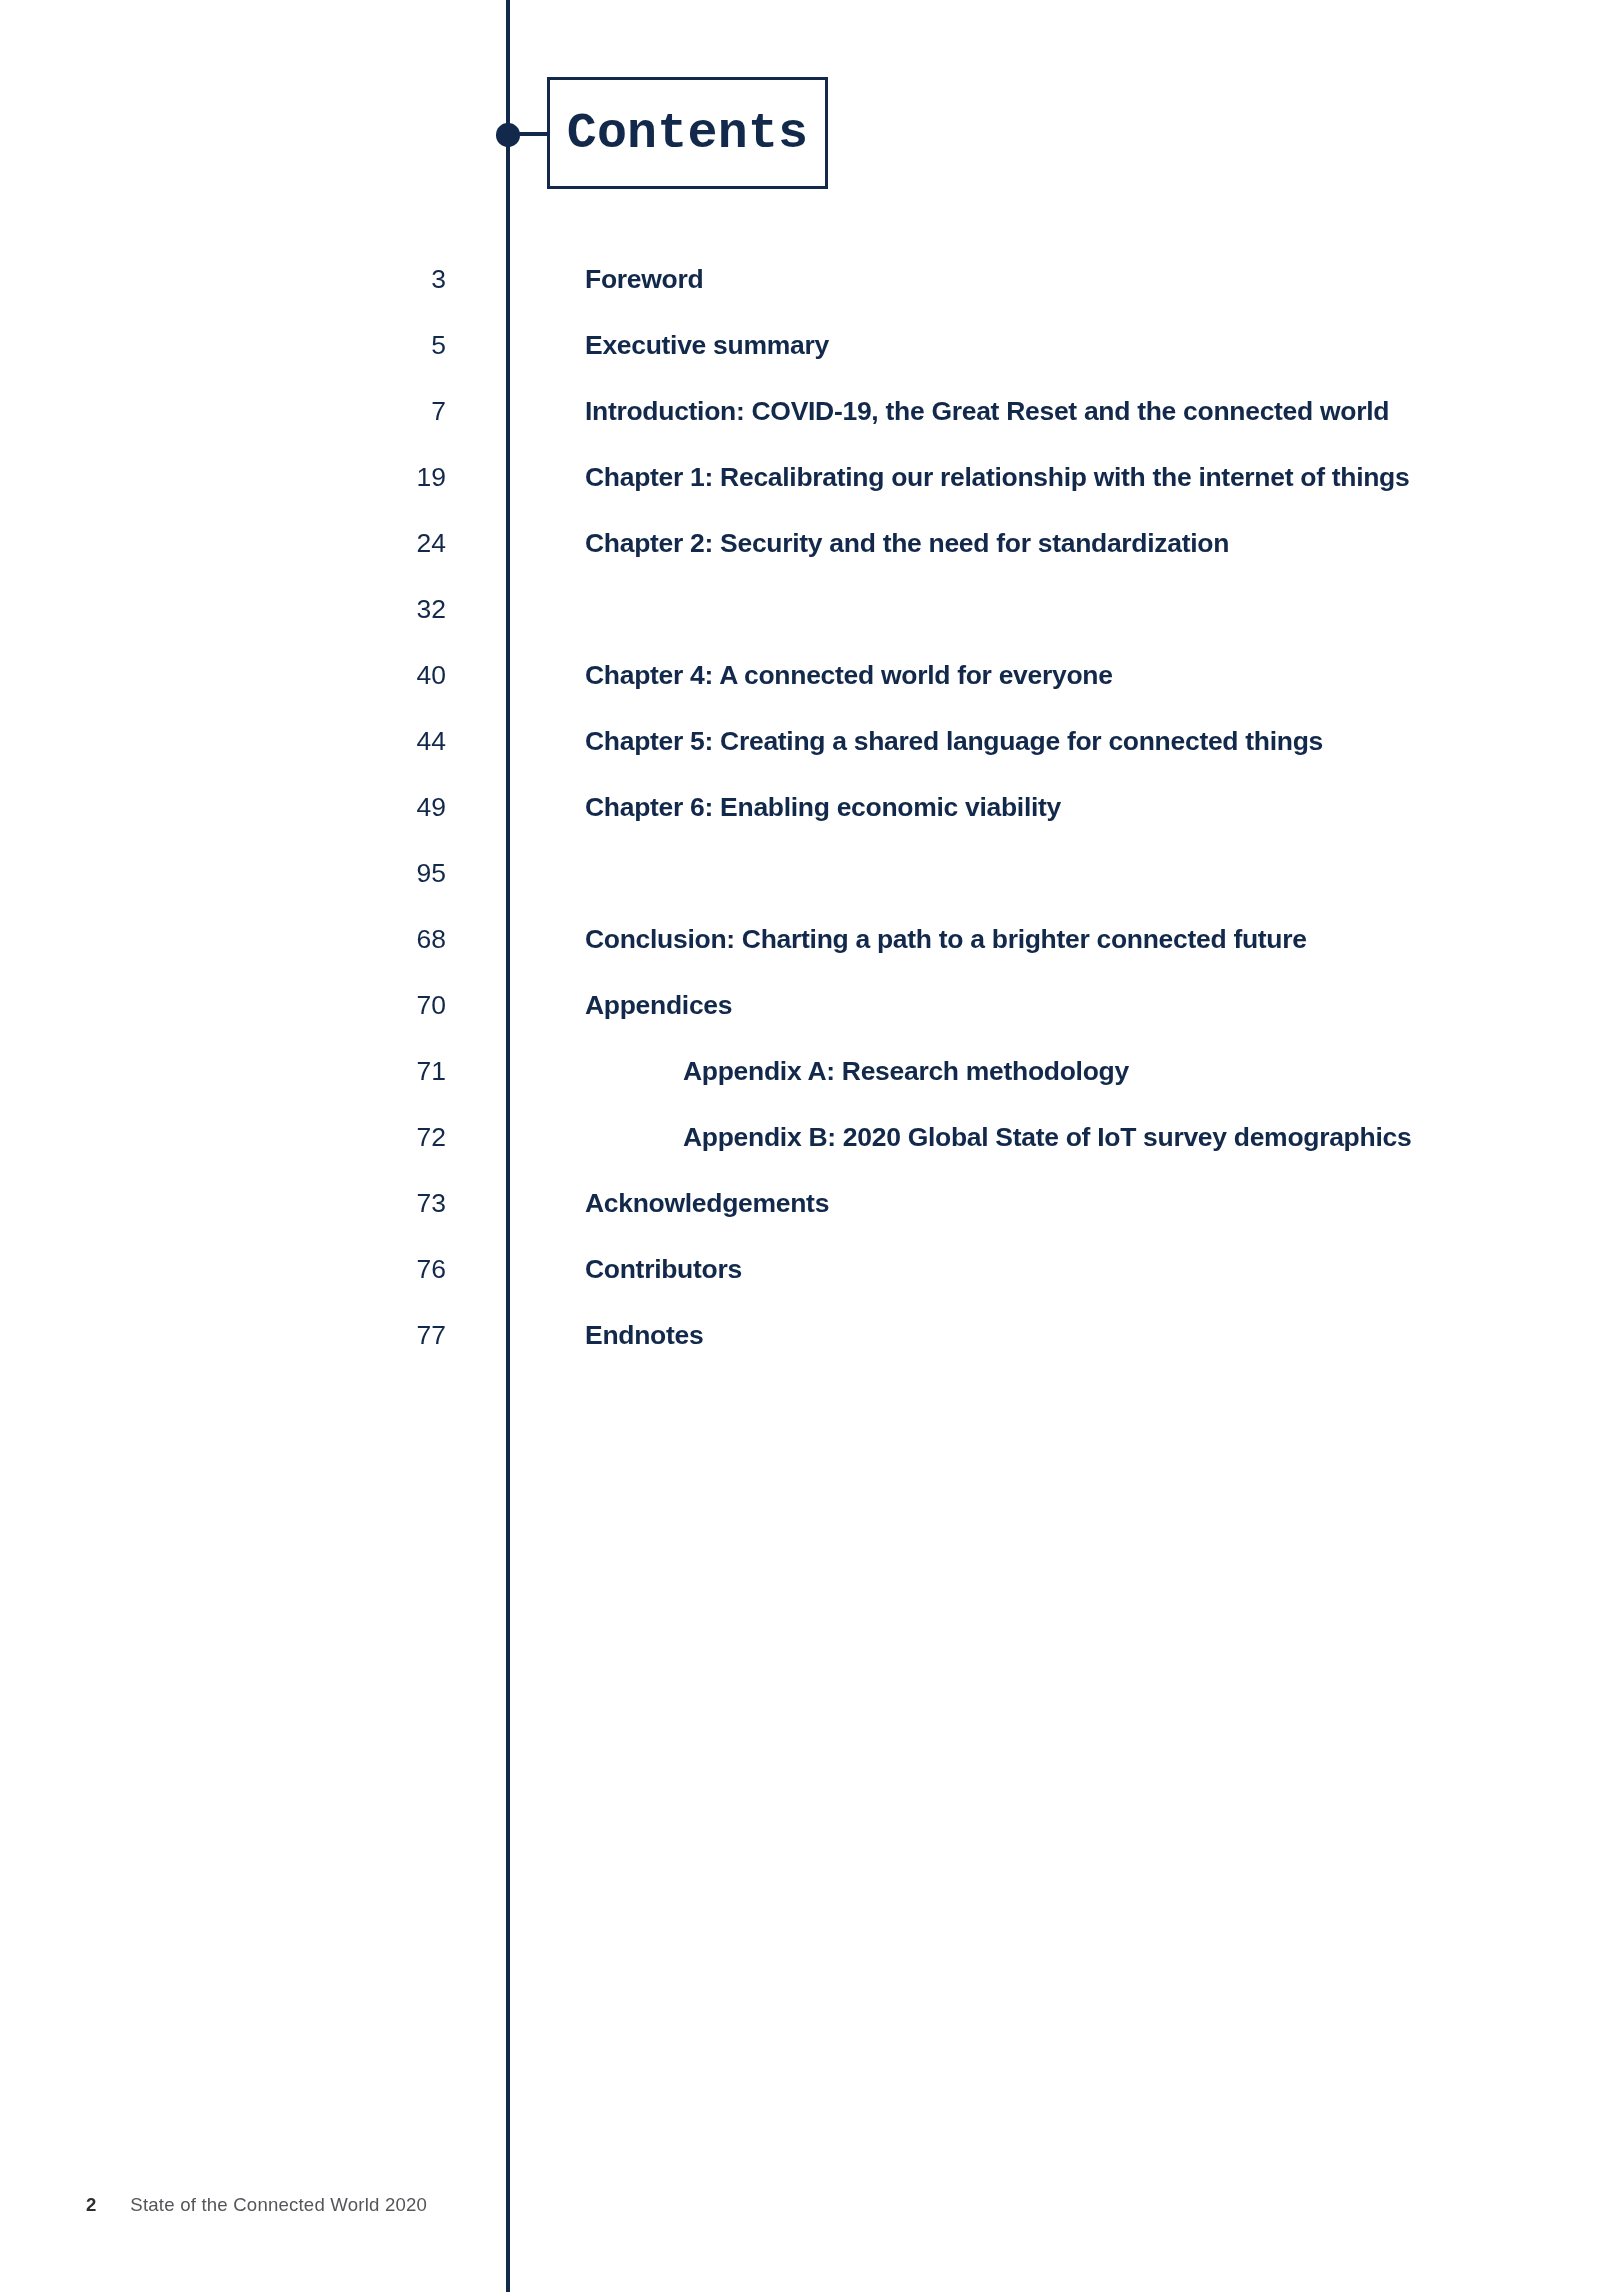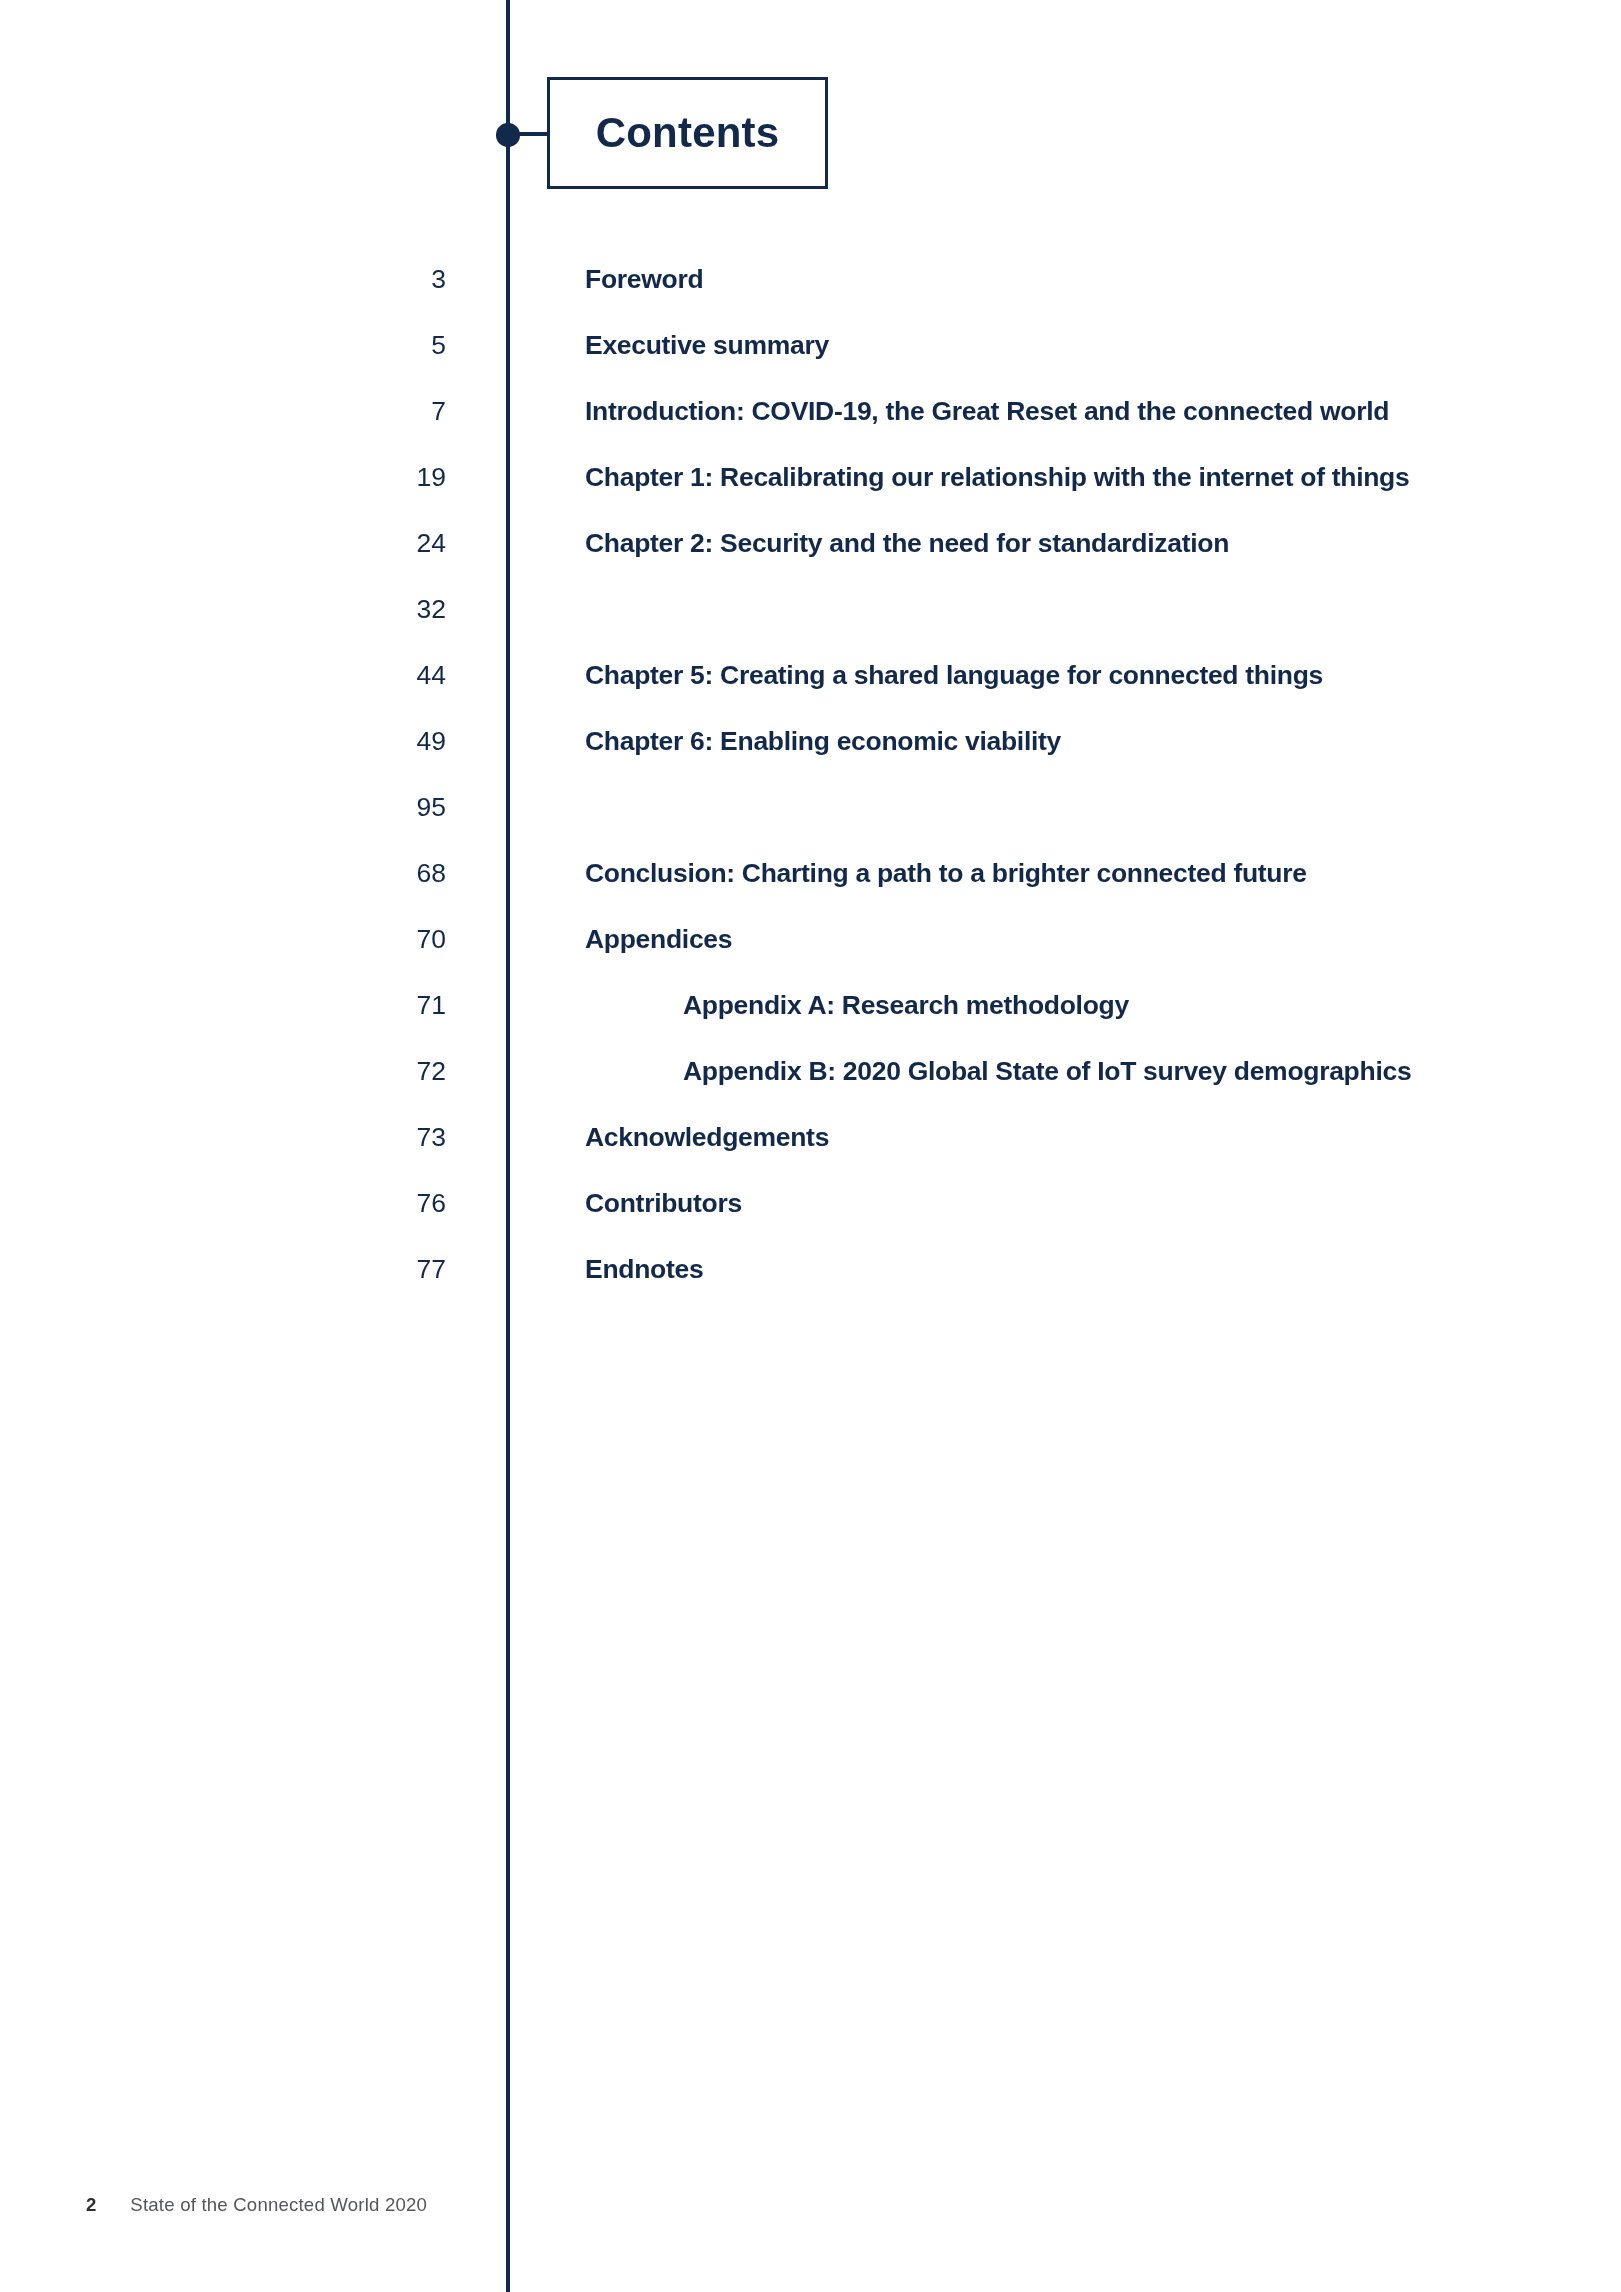--- a/index.html
+++ b/index.html
@@ -47,24 +47,25 @@
     left: 547px;
     top: 77px;
     width: 281px;
     height: 112px;
     border: 3.9px solid var(--navy);
     display: flex;
     align-items: center;
     justify-content: center;
   }
   .contents-box .title-text {
-    font-size: 42px;
+    font-size: 50px;
     font-weight: 700;
     color: var(--navy);
     letter-spacing: 0.2px;
+    font-family: Liberation Mono, monospace;
   }
   .toc {
     position: absolute;
     left: 0;
     top: 246px;
     width: 1621px;
   }
   .row {
     position: relative;
     height: 66px;
@@ -148,20 +149,24 @@
 
   <div class="row">
     <span class="num">24</span>
     <span class="entry-title">Chapter 2: Security and the need for standardization</span>
   </div>
 
   <div class="row">
     <span class="num">32</span>
   </div>
 
+  <div class="row">
+    <span class="num">40</span>
+    <span class="entry-title">Chapter 4: A connected world for everyone</span>
+  </div>
 
   <div class="row">
     <span class="num">44</span>
     <span class="entry-title">Chapter 5: Creating a shared language for connected things</span>
   </div>
 
   <div class="row">
     <span class="num">49</span>
     <span class="entry-title">Chapter 6: Enabling economic viability</span>
   </div>

